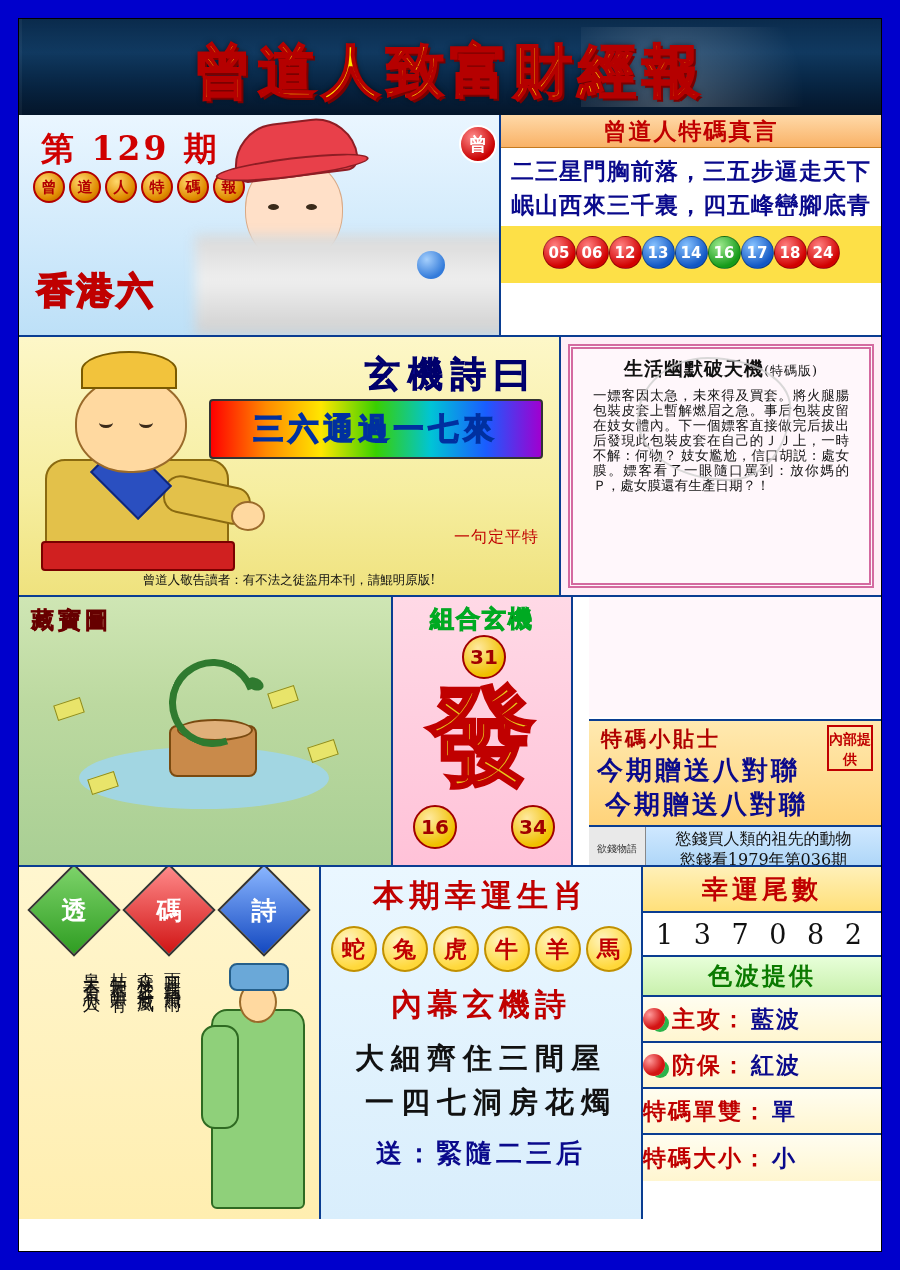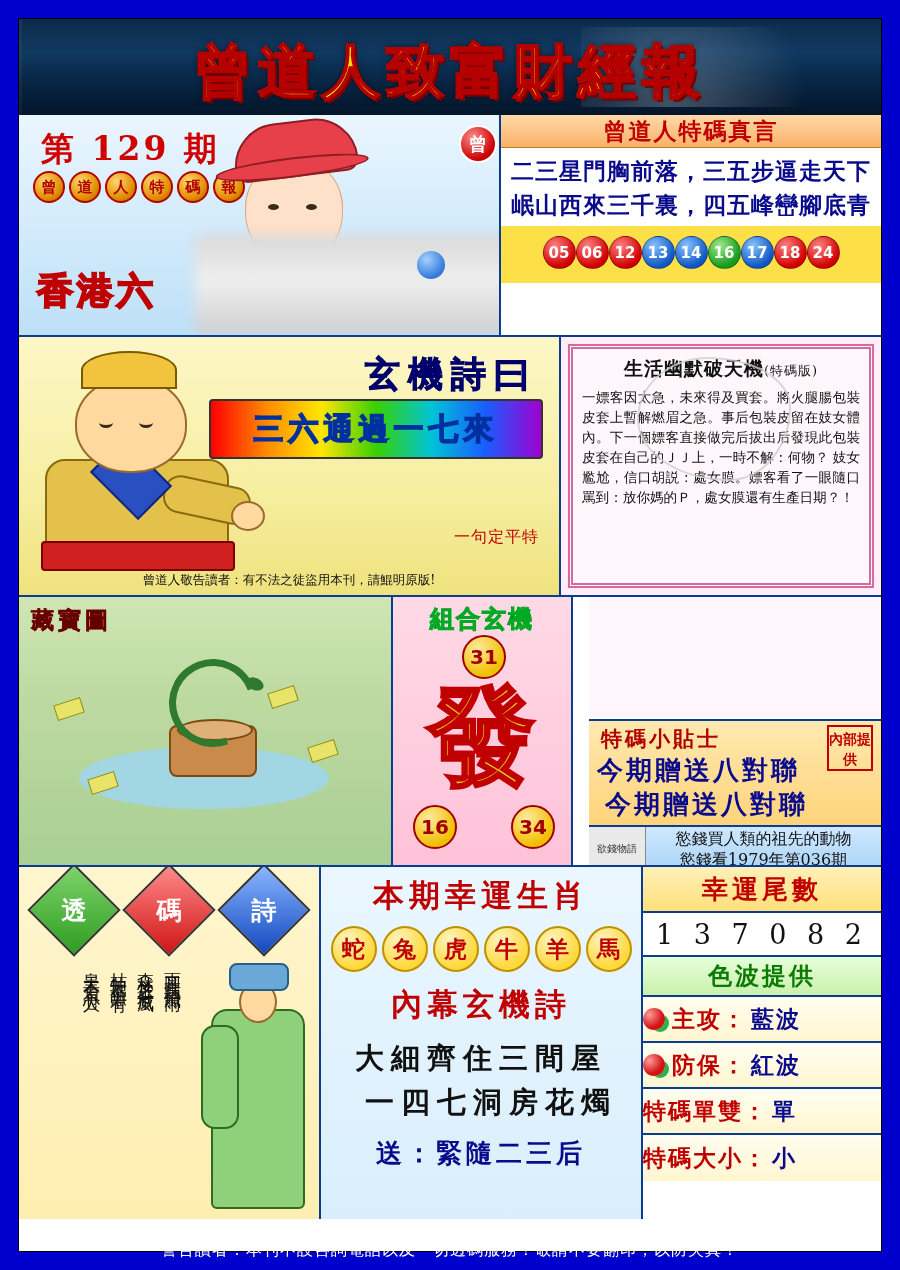--- a/index.html
+++ b/index.html
@@ -209,33 +209,33 @@
 
   .mid-right{
     position:absolute;left:542px;top:0;right:0;height:258px;
     background:#ffeef6;
     box-sizing:border-box;padding:7px;
   }
   .frame{
     width:100%;height:100%;box-sizing:border-box;
     border:5px double #d46aa0;
     background:#fff7fb;
-    padding:7px 9px;
+    padding:7px 20px;
     position:relative;
   }
   .humor-title{
     text-align:center;
     font-family:"DejaVu Serif","Liberation Serif",serif;
     font-size:19px;font-weight:bold;color:#111;letter-spacing:1px;
   }
   .humor-title small{font-size:13px;font-weight:normal;}
   .humor-body{
     margin-top:6px;
-    font-family:Liberation Sans, sans-serif;
-    font-size:13.6px;line-height:20px;color:#111;text-align:justify;
+    font-family:Liberation Serif, serif;
+    font-size:13.6px;line-height:15px;color:#111;text-align:justify;
   }
   .ghost{
     position:absolute;left:64px;top:8px;width:150px;height:120px;
     border:2px solid #cfcfcf;border-radius:46% 54% 40% 60%/50% 40% 60% 50%;
     opacity:.8;
   }
 
   
   .lowmid{position:relative;height:268px;border-top:2px solid #0a3d91;}
   .treasure{
@@ -654,14 +654,13 @@
         </div>
         <div class="rc-row last">
           <span class="k">特碼大小：</span>
           <span class="v">小</span>
         </div>
       </div>
     </div>
 
   </div>
 
-  <div class="warning">警告讀者：本刊不設咨詢電話以及一切透碼服務！敬請不要翻印，以防失真！</div>
 </div>
 
 </body></html>

